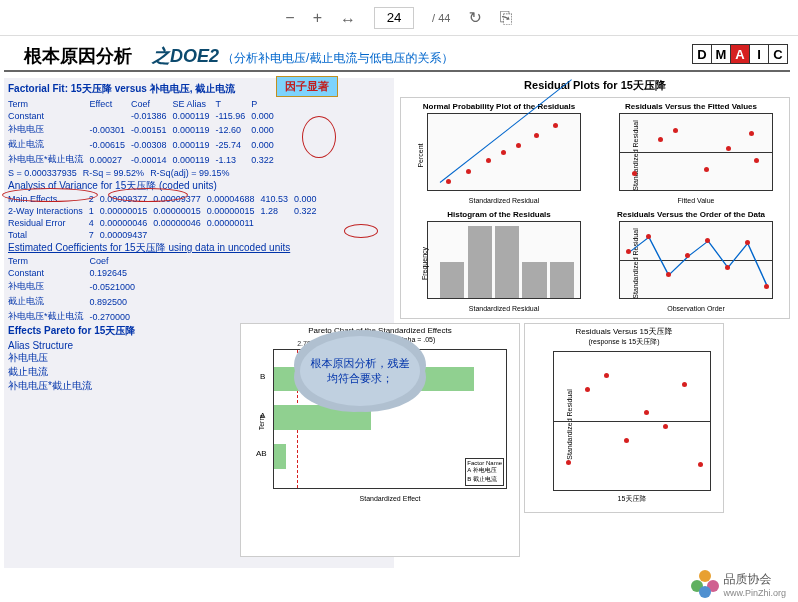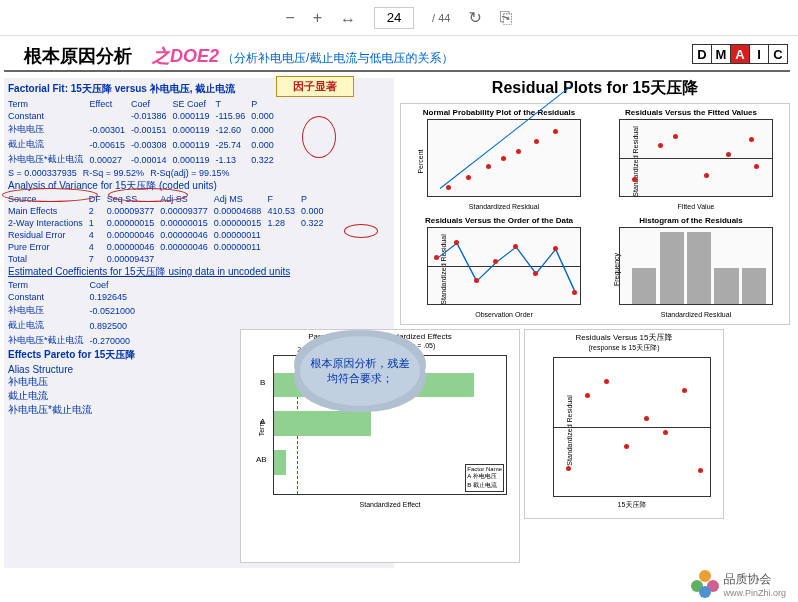--- a/index.html
+++ b/index.html
@@ -6,33 +6,33 @@
 body { width: 798px; height: 602px; background: #f5f5f5; overflow: hidden; font-size: 11px; }
 .toolbar { background: #fff; height: 36px; display: flex; align-items: center; justify-content: center; gap: 18px; border-bottom: 1px solid #ddd; }
 .tb-btn { color: #666; font-size: 16px; cursor: pointer; }
 .page-input { width: 40px; height: 22px; text-align: center; border: 1px solid #ccc; }
 .page-total { color: #666; }
 .doc { background: #fff; height: 566px; padding: 8px 8px 0 4px; position: relative; }
 .dmaic { position: absolute; right: 10px; top: 8px; display: flex; }
 .dmaic span { border: 1px solid #333; width: 20px; height: 20px; display: flex; align-items: center; justify-content: center; font-weight: bold; font-size: 13px; margin-left: -1px; }
 .dmaic .active { background: #d62020; color: #fff; }
 .title-main { font-size: 18px; font-weight: bold; margin-left: 20px; }
-.title-blue { color: #ec4899; font-style: italic; }
+.title-blue { color: #0c4a6e; font-style: italic; }
 .title-sub { color: #0066cc; font-size: 12px; font-weight: normal; }
 .hr { height: 2px; background: #666; margin: 2px 0 6px; }
 .content { display: flex; gap: 6px; height: 490px; }
 .left { width: 390px; background: #f0f0f5; padding: 4px; font-size: 10px; color: #0033aa; position: relative; }
 .left .heading { font-weight: bold; color: #0033aa; margin-bottom: 2px; }
 .left table { border-collapse: collapse; font-size: 9px; color: #0033aa; }
 .left td { padding: 1px 6px 1px 0; white-space: nowrap; }
-.callout { position: absolute; background: #fef9c3; border: 1px solid #c09020; padding: 2px 16px; color: #c02020; font-weight: bold; font-size: 11px; }
+.callout { position: absolute; background: #7dd3fc; border: 1px solid #c09020; padding: 2px 8px; color: #c02020; font-weight: bold; font-size: 11px; }
 .oval { border: 1px solid #c02020; border-radius: 50%; position: absolute; }
 .right { flex: 1; background: #fff; }
 .chart-grid { display: grid; grid-template-columns: 1fr 1fr; gap: 4px; padding: 4px; border: 1px solid #ccc; }
-.chart-title { text-align: center; font-size: 16px; font-weight: bold; margin-bottom: 4px; }
+.chart-title { text-align: center; font-size: 11px; font-weight: bold; margin-bottom: 4px; }
 .mini-chart { height: 104px; position: relative; }
 .mini-title { font-size: 8px; text-align: center; font-weight: bold; }
 .chart-body { border: 1px solid #333; height: 78px; margin: 2px 12px 0 22px; position: relative; background: #fafafa; }
 .axis-label-y { position: absolute; left: -20px; top: 50%; transform: rotate(-90deg); font-size: 7px; white-space: nowrap; }
 .axis-label-x { position: absolute; bottom: -14px; left: 50%; transform: translateX(-50%); font-size: 7px; white-space: nowrap; }
 .dot { position: absolute; width: 5px; height: 5px; background: #d62020; border-radius: 50%; }
 .bar { position: absolute; background: #aaa; bottom: 0; }
 .hr-line { position: absolute; height: 1px; background: #333; left: 0; right: 0; }
 .bottom-charts { display: flex; gap: 4px; margin-top: 4px; }
 .pareto { width: 280px; height: 234px; border: 1px solid #ccc; background: #fff; padding: 2px; position: relative; margin-left: -160px; z-index: 5; }
@@ -81,21 +81,21 @@
   <div class="content">
     <div class="left">
       <div class="callout" style="left:272px;top:-2px">因子显著</div>
       <div class="heading">Factorial Fit: 15天压降 versus 补电电压, 截止电流</div>
       <table>
         <tbody>
             <tr>
               <td>Term</td>
               <td>Effect</td>
               <td>Coef</td>
-              <td>SE Coef</td>
+              <td>SE Alias</td>
               <td>T</td>
               <td>P</td>
             </tr>
         <tr>
               <td>Constant</td>
               <td></td>
               <td>-0.01386</td>
               <td>0.000119</td>
               <td>-115.96</td>
               <td>0.000</td>
@@ -134,58 +134,40 @@
               <td>R-Sq = 99.52%</td>
               <td>R-Sq(adj) = 99.15%</td>
             </tr>
           </tbody>
         </table>
       <div class="oval" style="left:-2px;top:110px;width:96px;height:14px"></div>
       <div class="oval" style="left:104px;top:110px;width:80px;height:14px"></div>
       <div>Analysis of Variance for 15天压降 (coded units)</div>
       <table>
         <tbody>
-            <tr>
-              <td>Source</td>
-              <td>DF</td>
-              <td>Seq SS</td>
-              <td>Adj SS</td>
-              <td>Adj MS</td>
-              <td>F</td>
-              <td>P</td>
-            </tr>
         <tr>
               <td>Main Effects</td>
               <td>2</td>
               <td>0.00009377</td>
               <td>0.00009377</td>
               <td>0.00004688</td>
               <td>410.53</td>
               <td>0.000</td>
             </tr>
         <tr>
               <td>2-Way Interactions</td>
               <td>1</td>
               <td>0.00000015</td>
               <td>0.00000015</td>
               <td>0.00000015</td>
               <td>1.28</td>
               <td>0.322</td>
             </tr>
         <tr>
               <td>Residual Error</td>
-              <td>4</td>
-              <td>0.00000046</td>
-              <td>0.00000046</td>
-              <td>0.00000011</td>
-              <td></td>
-              <td></td>
-            </tr>
-        <tr>
-              <td>Pure Error</td>
               <td>4</td>
               <td>0.00000046</td>
               <td>0.00000046</td>
               <td>0.00000011</td>
               <td></td>
               <td></td>
             </tr>
         <tr>
               <td>Total</td>
               <td>7</td>
@@ -254,51 +236,51 @@
             <div class="axis-label-y">Standardized Residual</div>
             <div class="axis-label-x">Fitted Value</div>
             <div class="hr-line" style="top:50%"></div>
             <div class="dot" style="left:8%;top:75%"></div>
               <div class="dot" style="left:25%;top:30%"></div>
               <div class="dot" style="left:35%;top:18%"></div>
               <div class="dot" style="left:55%;top:70%"></div>
               <div class="dot" style="left:70%;top:42%"></div>
               <div class="dot" style="left:85%;top:22%"></div>
               <div class="dot" style="left:88%;top:58%"></div>
+          </div>
+        </div>
+        <div class="mini-chart">
+          <div class="mini-title">Histogram of the Residuals</div>
+          <div class="chart-body">
+            <div class="axis-label-y">Frequency</div>
+            <div class="axis-label-x">Standardized Residual</div>
+            <div class="bar" style="left:8%;width:16%;height:48%"></div>
+            <div class="bar" style="left:26%;width:16%;height:95%"></div>
+            <div class="bar" style="left:44%;width:16%;height:95%"></div>
+            <div class="bar" style="left:62%;width:16%;height:48%"></div>
+            <div class="bar" style="left:80%;width:16%;height:48%"></div>
           </div>
         </div>
         <div class="mini-chart">
           <div class="mini-title">Residuals Versus the Order of the Data</div>
           <div class="chart-body">
             <div class="axis-label-y">Standardized Residual</div>
             <div class="axis-label-x">Observation Order</div>
             <div class="hr-line" style="top:50%"></div>
             <svg style="position:absolute;width:100%;height:100%" viewBox="0 0 100 100" preserveAspectRatio="none">
                 <polyline points="6,40 19,20 32,70 45,45 58,25 71,60 84,28 97,85" fill="none" stroke="#0066cc" stroke-width="1"></polyline>
               </svg>
             <div class="dot" style="left:4%;top:36%"></div>
               <div class="dot" style="left:17%;top:16%"></div>
               <div class="dot" style="left:30%;top:66%"></div>
               <div class="dot" style="left:43%;top:41%"></div>
               <div class="dot" style="left:56%;top:21%"></div>
               <div class="dot" style="left:69%;top:56%"></div>
               <div class="dot" style="left:82%;top:24%"></div>
               <div class="dot" style="left:95%;top:81%"></div>
-          </div>
-        </div>
-        <div class="mini-chart">
-          <div class="mini-title">Histogram of the Residuals</div>
-          <div class="chart-body">
-            <div class="axis-label-y">Frequency</div>
-            <div class="axis-label-x">Standardized Residual</div>
-            <div class="bar" style="left:8%;width:16%;height:48%"></div>
-            <div class="bar" style="left:26%;width:16%;height:95%"></div>
-            <div class="bar" style="left:44%;width:16%;height:95%"></div>
-            <div class="bar" style="left:62%;width:16%;height:48%"></div>
-            <div class="bar" style="left:80%;width:16%;height:48%"></div>
           </div>
         </div>
       </div>
 
       <div class="bottom-charts">
         <div class="pareto">
           <div class="pareto-title">Pareto Chart of the Standardized Effects</div>
           <div class="pareto-title" style="font-size:7px">(response is 15天压降, Alpha = .05)</div>
           <div class="pareto-body">
             <div class="axis-label-y">Term</div>

